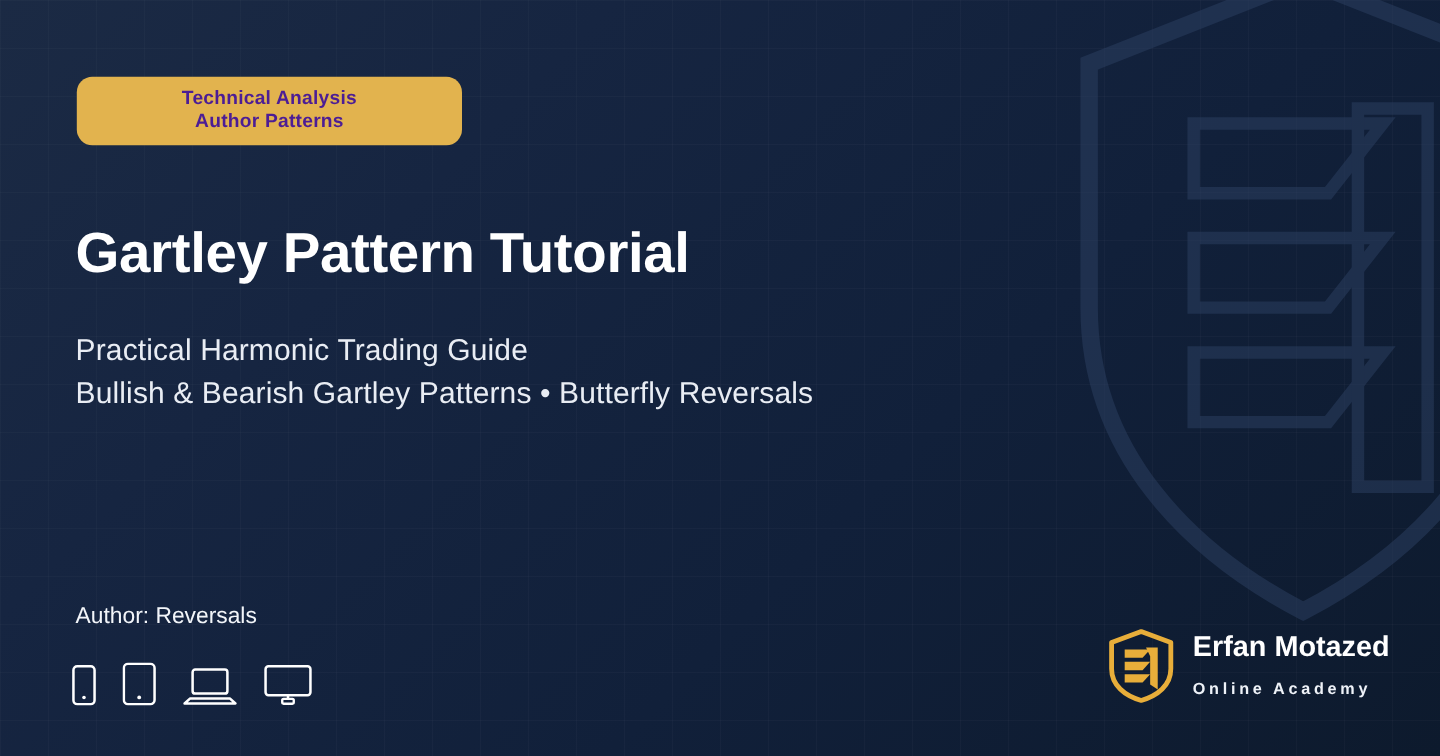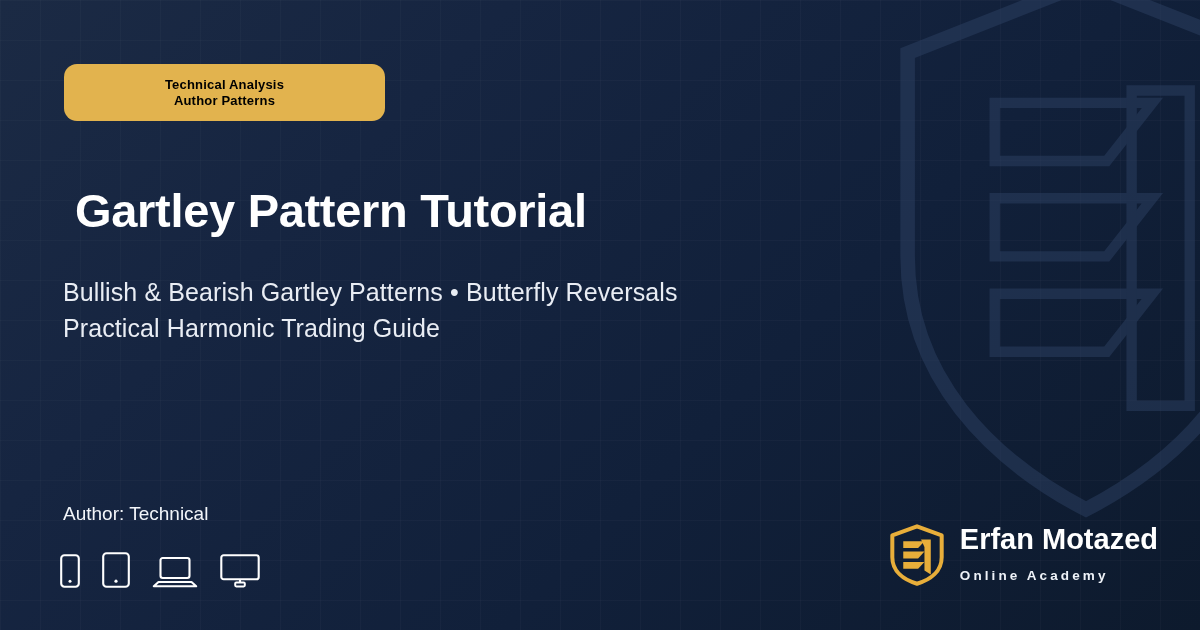--- a/index.html
+++ b/index.html
@@ -50,31 +50,31 @@
     width:321px; height:57px;
     background:#e2b34e;
     border-radius:13px;
     display:flex;
     flex-direction:column;
     align-items:center;
     justify-content:center;
     line-height:1.18;
   }
   #badge .badge-line {
-    color:#000000;
-    font-size:13px;
+    color:#4c1d95;
+    font-size:16px;
     font-weight:bold;
     letter-spacing:0.2px;
     white-space:nowrap;
   }
 
   
   #title {
     position:absolute;
-    left:75px; top:183px;
+    left:63px; top:183px;
     color:#ffffff;
     font-size:47px;
     font-weight:bold;
     letter-spacing:-0.3px;
     white-space:nowrap;
   }
 
   #subtitle {
     position:absolute;
     left:63px; top:274px;
@@ -117,21 +117,21 @@
     right:42px; top:524px;
     display:flex;
     align-items:center;
     gap:14px;
   }
   #brand-mark { width:58px; height:62px; flex:none; }
   #brand-mark svg { width:100%; height:100%; display:block; }
   #brand-text { display:flex; flex-direction:column; justify-content:center; }
   #brand-name {
     color:#ffffff;
-    font-size:29px;
+    font-size:24px;
     font-weight:bold;
     line-height:1.1;
     white-space:nowrap;
   }
   #brand-tagline {
     color:#eef2f8;
     font-size:13.5px;
     font-weight:bold;
     letter-spacing:3.1px;
     line-height:1.35;
@@ -158,25 +158,25 @@
   </div>
 
   <div id="badge">
     <div class="badge-line">Technical Analysis</div>
     <div class="badge-line">Author Patterns</div>
   </div>
 
   <h1 id="title">Gartley Pattern Tutorial</h1>
 
   <div id="subtitle">
+    <div class="sub-line">Practical Harmonic Trading Guide</div>
     <div class="sub-line">Bullish &amp; Bearish Gartley Patterns • Butterfly Reversals</div>
-    <div class="sub-line">Practical Harmonic Trading Guide</div>
-  </div>
-
-  <div id="author">Author: Technical</div>
+  </div>
+
+  <div id="author">Author: Reversals</div>
 
   <div id="devices">
 
     <span class="device-icon">
       <svg width="20" height="34" viewBox="0 0 20 34" fill="none" xmlns="http://www.w3.org/2000/svg">
         <rect x="1.2" y="1.2" width="17.6" height="31.6" rx="3.2" stroke="#ffffff" stroke-width="2.1" fill="none"></rect>
         <circle cx="10" cy="27.2" r="1.5" fill="#ffffff"></circle>
       </svg>
     </span>
 

